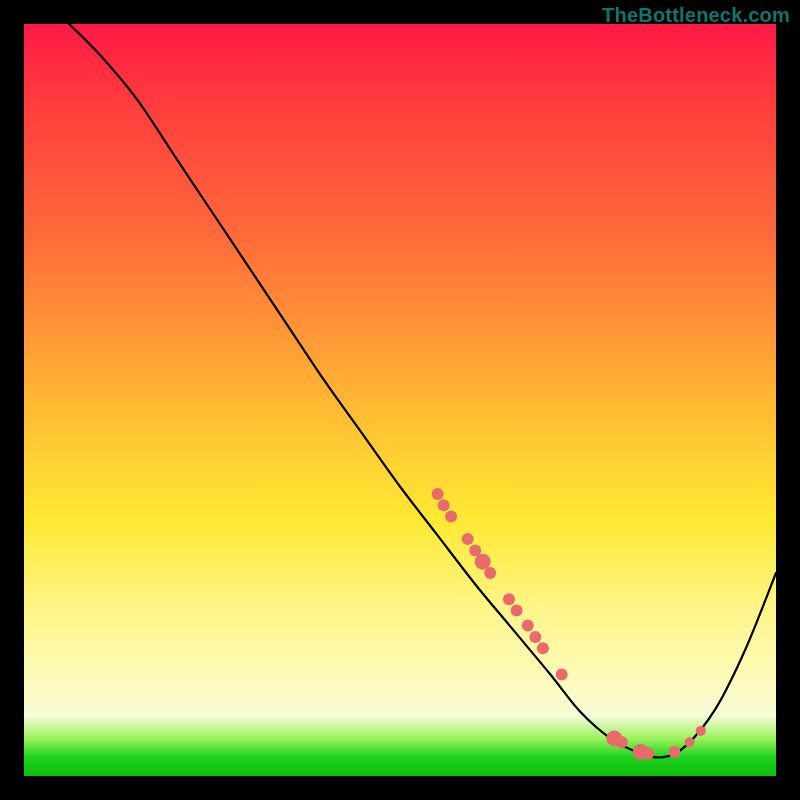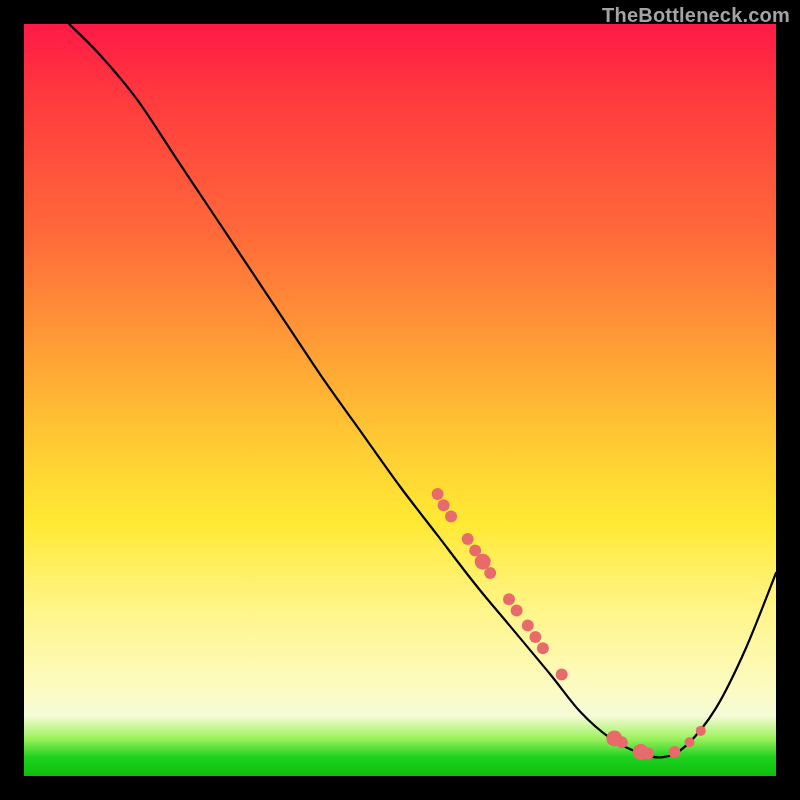--- a/index.html
+++ b/index.html
@@ -38,21 +38,21 @@
       #0bbf0b 100%
     );
   }
   .watermark {
     position: absolute;
     top: 4px;
     right: 10px;
     font-family: Arial, Helvetica, sans-serif;
     font-weight: 700;
     font-size: 20px;
-    color: #a3a3a3;
+    color: #0f766e;
     letter-spacing: 0.2px;
     user-select: none;
   }
   svg.curve-layer {
     position: absolute;
     left: 0;
     top: 0;
     width: 752px;
     height: 752px;
     overflow: visible;

